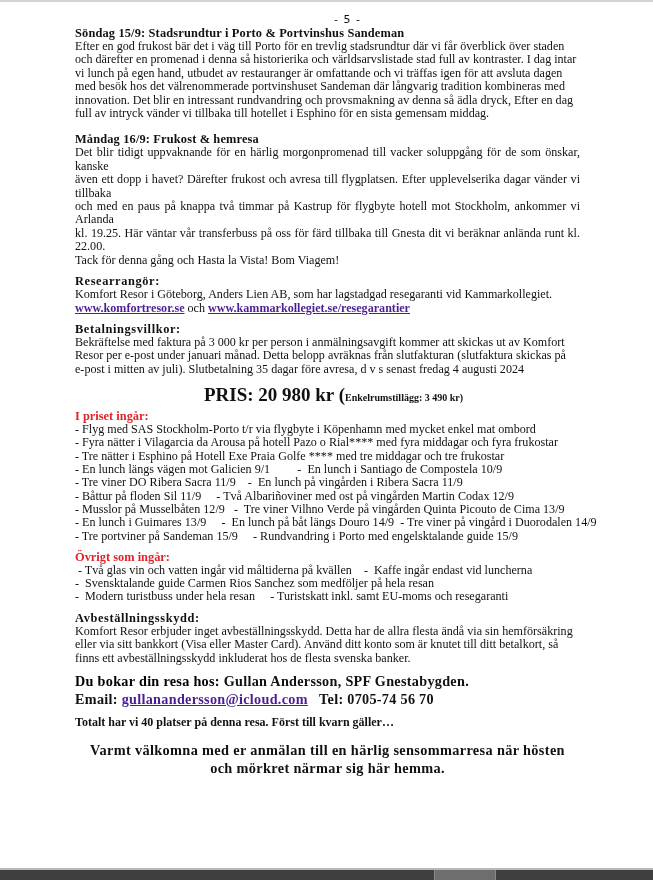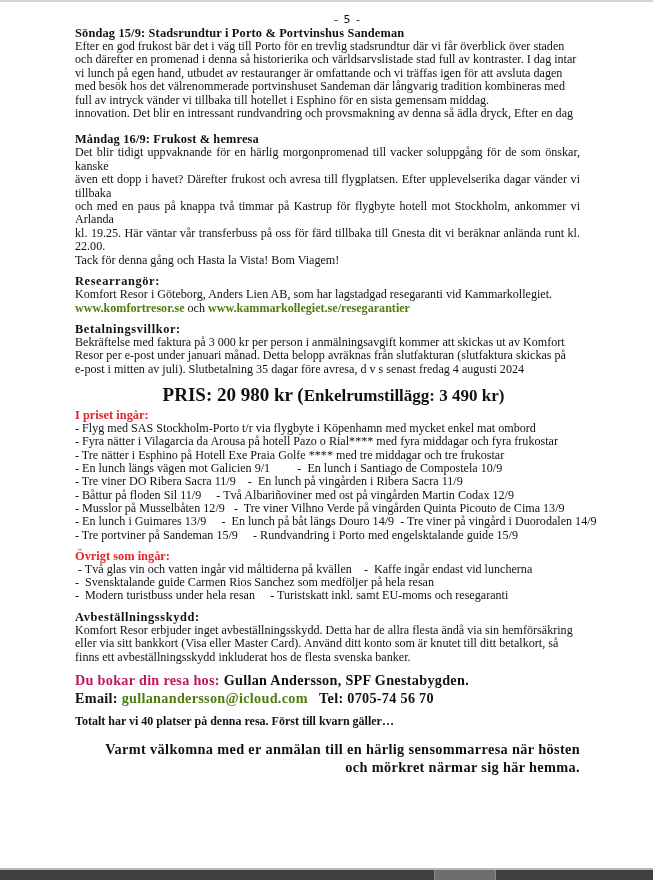--- a/index.html
+++ b/index.html
@@ -17,53 +17,53 @@
   .page-number {
     text-align: center; font-family: "DejaVu Sans", sans-serif; font-size: 11px;
     line-height: 12px; letter-spacing: 1px; margin-left: 40px;
   }
   .h-day { font-weight: bold; font-size: 12.4px; line-height: 14px; letter-spacing: 0.15px; }
   .para { text-align: justify; }
   .gap-l { height: 12px; }
   .gap-m { height: 7px; }
   .gap-s { height: 4px; }
   .h-section { font-weight: bold; font-size: 12.4px; line-height: 14px; letter-spacing: 0.6px; }
-  .link { color: #4d7c0f; font-weight: bold; }
+  .link { color: #4c1d95; text-decoration: underline; font-weight: bold; }
   .price-line { text-align: center; font-weight: bold; line-height: 22px; margin-top: 4px; padding-left: 12px; }
   .price-main { font-size: 19px; }
-  .price-sub { font-size: 17px; }
+  .price-sub { font-size: 10px; }
   .red-h { color: #e0242c; font-weight: bold; font-size: 12.4px; line-height: 14px; }
   .list-line { white-space: pre; line-height: 13.3px; }
   .booking { font-weight: bold; font-size: 14.2px; line-height: 18px; letter-spacing: 0.3px; }
-  .booking .red { color: #be185d; }
+  .booking .red { color: #000000; }
   .booking .link { font-weight: bold; text-align: right; }
   .total { font-weight: bold; font-size: 12px; line-height: 14px; }
-  .closing { font-weight: bold; font-size: 14.3px; line-height: 18px; text-align: right; letter-spacing: 0.35px; }
+  .closing { font-weight: bold; font-size: 14.3px; line-height: 18px; text-align: center; letter-spacing: 0.35px; }
   .taskbar {
     position: absolute; left: 0; top: 868px; width: 653px; height: 12px;
     background: #3f3f3f; border-top: 2px solid #b9b9b9; box-sizing: border-box;
   }
   .taskbar-item { position: absolute; left: 434px; top: 0; width: 60px; height: 10px; background: #6e6e6e; border-left: 1px solid #8a8a8a; border-right: 1px solid #8a8a8a; }
 </style>
 </head>
 <body>
 
 <div class="top-rule"></div>
 
 <div class="page">
   <div class="page-number">-  5  -</div>
 
   <div class="h-day">Söndag 15/9: Stadsrundtur i Porto &amp; Portvinshus Sandeman</div>
   <div class="para">
     <div>Efter en god frukost bär det i väg till Porto för en trevlig stadsrundtur där vi får överblick över staden</div>
     <div>och därefter en promenad i denna så historierika och världsarvslistade stad full av kontraster. I dag intar</div>
     <div>vi lunch på egen hand, utbudet av restauranger är omfattande och vi träffas igen för att avsluta dagen</div>
     <div>med besök hos det välrenommerade portvinshuset Sandeman där långvarig tradition kombineras med</div>
+    <div>innovation. Det blir en intressant rundvandring och provsmakning av denna så ädla dryck, Efter en dag</div>
     <div>full av intryck vänder vi tillbaka till hotellet i Esphino för en sista gemensam middag.</div>
-    <div>innovation. Det blir en intressant rundvandring och provsmakning av denna så ädla dryck, Efter en dag</div>
   </div>
 
   <div class="gap-l"></div>
 
   <div class="h-day">Måndag 16/9: Frukost &amp; hemresa</div>
   <div class="para">
     <div>Det blir tidigt uppvaknande för en härlig morgonpromenad till vacker soluppgång för de som önskar, kanske</div>
     <div>även ett dopp i havet? Därefter frukost och avresa till flygplatsen. Efter upplevelserika dagar vänder vi tillbaka</div>
     <div>och med en paus på knappa två timmar på Kastrup för flygbyte hotell mot Stockholm, ankommer vi Arlanda</div>
     <div>kl. 19.25.  Här väntar vår transferbuss på oss för färd tillbaka till Gnesta dit vi beräknar anlända runt kl. 22.00.</div>

